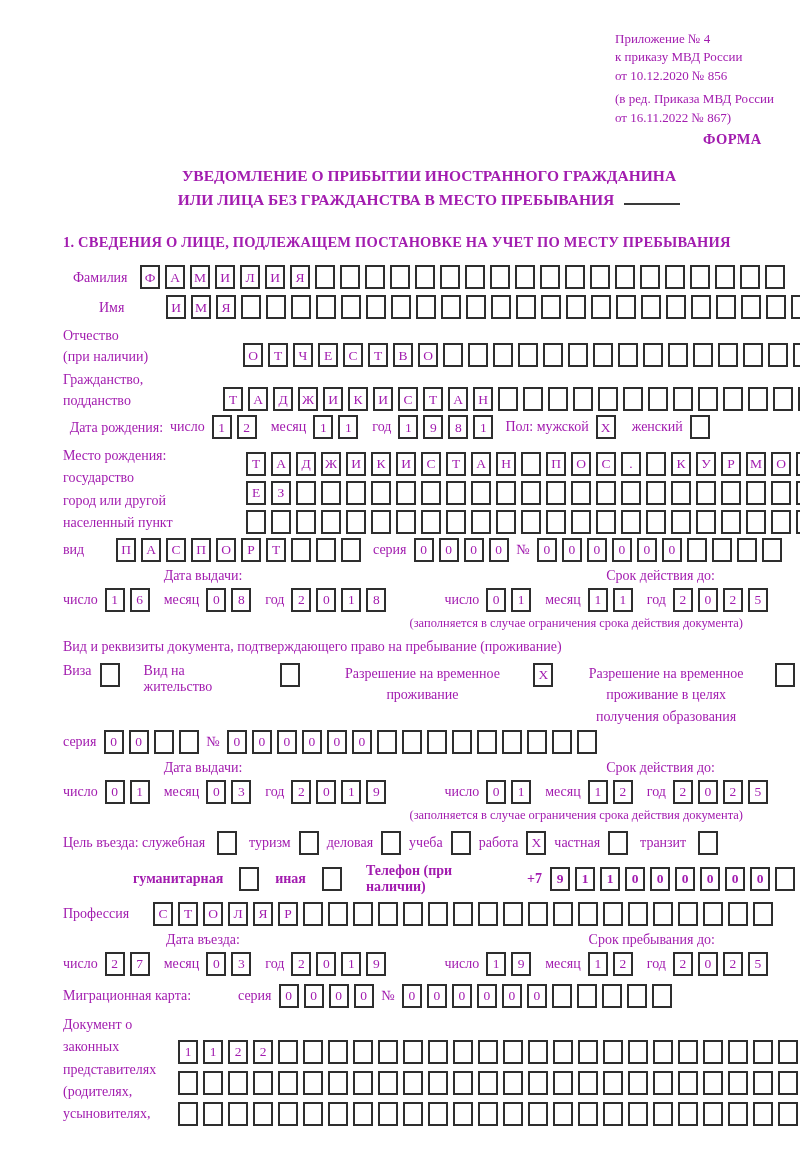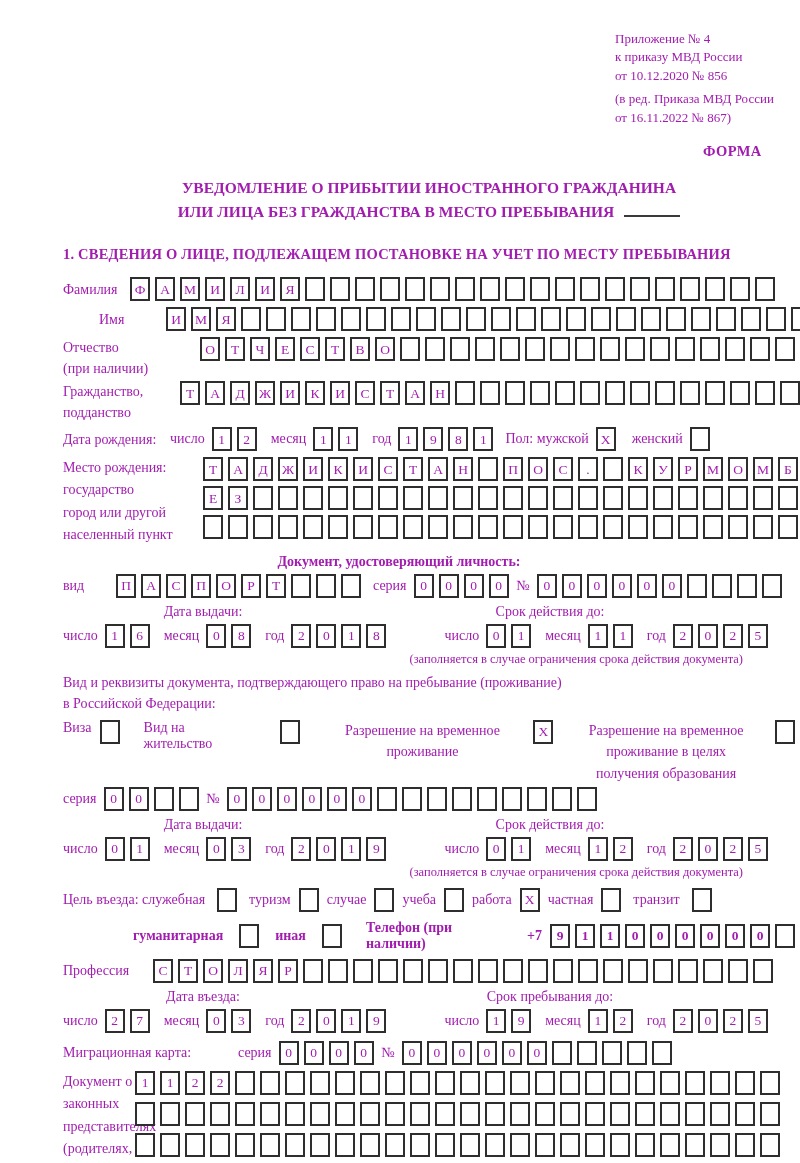--- a/index.html
+++ b/index.html
@@ -5,44 +5,44 @@
   html,body{margin:0;padding:0;background:#ffffff;}
   .page{
     position:relative; width:800px; height:1163px; box-sizing:border-box;
     background:#ffffff; color:#a21caf;
     font-family:"Liberation Serif", serif; font-size:14px;
     padding:30px 5px 0 63px; overflow:hidden;
   }
   
   .appendix{margin-left:552px; font-size:13px; line-height:1.42;}
   .appendix .note{margin-top:5px;}
-  .form-label{margin-top:16px; margin-left:640px; font-weight:bold; font-size:14.5px; letter-spacing:.4px;}
+  .form-label{margin-top:4px; margin-left:640px; font-weight:bold; font-size:14.5px; letter-spacing:.4px;}
   
   .title{margin-top:16px; text-align:center; font-weight:bold; font-size:15.5px; line-height:1.55;}
   .blankline{display:inline-block; width:56px; border-bottom:2px solid #3a3a3a; margin-left:10px; vertical-align:baseline;}
   .section-heading{margin-top:22px; font-weight:bold; font-size:14.5px; letter-spacing:.2px;}
   
   .row{display:flex; align-items:center; margin-top:6px;}
-  .row.top{align-items:flex-start;}
+  .row.top{align-items:flex-end;gap:43px;}
   .label{flex:none; line-height:1.5;}
   .boxes{display:flex; gap:5px; flex:none;}
   .box{
     box-sizing:border-box; flex:none; width:20px; height:24px;
     border:2px solid #2e2e2e; background:#fff;
     display:flex; align-items:center; justify-content:center;
     font-size:13.5px; line-height:1;
   }
   .stack{display:flex; flex-direction:column; gap:5px;}
   .gap8{width:8px;flex:none;} .gap12{width:12px;flex:none;} .gap16{width:16px;flex:none;}
   .gap24{width:24px;flex:none;} .gap32{width:32px;flex:none;}
   .doc-heading{margin-top:8px; text-align:center; font-weight:bold; font-size:14px; margin-right:60px;}
   
   .dates-head{display:flex; margin-top:6px;}
   .dates-head .dh-left{width:280px; text-align:center;}
-  .dates-head .dh-right{width:330px; margin-left:42px; text-align:center;}
+  .dates-head .dh-right{width:330px; margin-left:42px; text-align:right;}
   .dates-row{display:flex; align-items:center; margin-top:4px;}
   .dlab{margin-right:7px; flex:none;}
   .dgap{width:14px; flex:none;}
   .dspacer{width:58px; flex:none;}
   .dates-note{margin-top:4px; text-align:right; margin-right:52px; font-size:12.5px;}
   
   .cbband{display:flex; align-items:flex-start; margin-top:8px;}
   .cblabel{text-align:center; line-height:1.55;}
 </style>
 </head>
@@ -60,21 +60,21 @@
 
   <div class="form-label">ФОРМА</div>
 
   <div class="title">
     <div>УВЕДОМЛЕНИЕ О ПРИБЫТИИ ИНОСТРАННОГО ГРАЖДАНИНА</div>
     <div><span>ИЛИ ЛИЦА БЕЗ ГРАЖДАНСТВА В МЕСТО ПРЕБЫВАНИЯ</span><span class="blankline"></span></div>
   </div>
 
   <div class="section-heading">1. СВЕДЕНИЯ О ЛИЦЕ, ПОДЛЕЖАЩЕМ ПОСТАНОВКЕ НА УЧЕТ ПО МЕСТУ ПРЕБЫВАНИЯ</div>
 
-  <div class="row" style="margin-top:14px;">
+  <div class="row" style="margin-top:14px;justify-content:center;">
     <div class="label" style="width:67px;">Фамилия</div>
     <div class="boxes">
         <span class="box">Ф</span>
         <span class="box">А</span>
         <span class="box">М</span>
         <span class="box">И</span>
         <span class="box">Л</span>
         <span class="box">И</span>
         <span class="box">Я</span>
         <span class="box"></span>
@@ -192,21 +192,21 @@
         <span class="box"></span>
         <span class="box"></span>
         <span class="box"></span>
         <span class="box"></span>
         <span class="box"></span>
         <span class="box"></span>
       </div>
   </div>
 
   <div class="row" style="margin-top:4px;">
-    <div class="label" style="width:107px;">Дата рождения:</div>
+    <div class="label" style="width:107px;text-align:center;">Дата рождения:</div>
     <span class="dlab">число</span>
     <span class="boxes">
         <span class="box">1</span>
         <span class="box">2</span>
       </span>
     <span class="dgap"></span>
     <span class="dlab">месяц</span>
     <span class="boxes">
         <span class="box">1</span>
         <span class="box">1</span>
@@ -313,21 +313,20 @@
           <span class="box"></span>
           <span class="box"></span>
           <span class="box"></span>
           <span class="box"></span>
           <span class="box"></span>
           <span class="box"></span>
         </div>
     </div>
   </div>
 
-  <div class="doc-heading">Документ, удостоверяющий личность:</div>
 
   <div class="row" style="margin-top:4px;">
     <div class="label" style="width:53px;">вид</div>
     <div class="boxes">
         <span class="box">П</span>
         <span class="box">А</span>
         <span class="box">С</span>
         <span class="box">П</span>
         <span class="box">О</span>
         <span class="box">Р</span>
@@ -401,21 +400,20 @@
     <span class="boxes">
         <span class="box">2</span>
         <span class="box">0</span>
         <span class="box">2</span>
         <span class="box">5</span>
       </span>
   </div>
   <div class="dates-note">(заполняется в случае ограничения срока действия документа)</div>
 
   <div style="margin-top:8px;">Вид и реквизиты документа, подтверждающего право на пребывание (проживание)</div>
-  <div style="margin-top:5px;">в Российской Федерации:</div>
 
   <div class="cbband">
     <span>Виза</span>
     <span class="gap8"></span>
     <span class="boxes">
         <span class="box"></span>
       </span>
     <span class="gap24"></span>
     <span>Вид на жительство</span>
     <span class="gap24"></span>
@@ -525,21 +523,21 @@
     <span class="boxes">
         <span class="box"></span>
       </span>
     <span class="gap12"></span>
     <span>туризм</span>
     <span class="gap8"></span>
     <span class="boxes">
         <span class="box"></span>
       </span>
     <span class="gap8"></span>
-    <span>случае</span>
+    <span>деловая</span>
     <span class="gap8"></span>
     <span class="boxes">
         <span class="box"></span>
       </span>
     <span class="gap8"></span>
     <span>учеба</span>
     <span class="gap8"></span>
     <span class="boxes">
         <span class="box"></span>
       </span>

